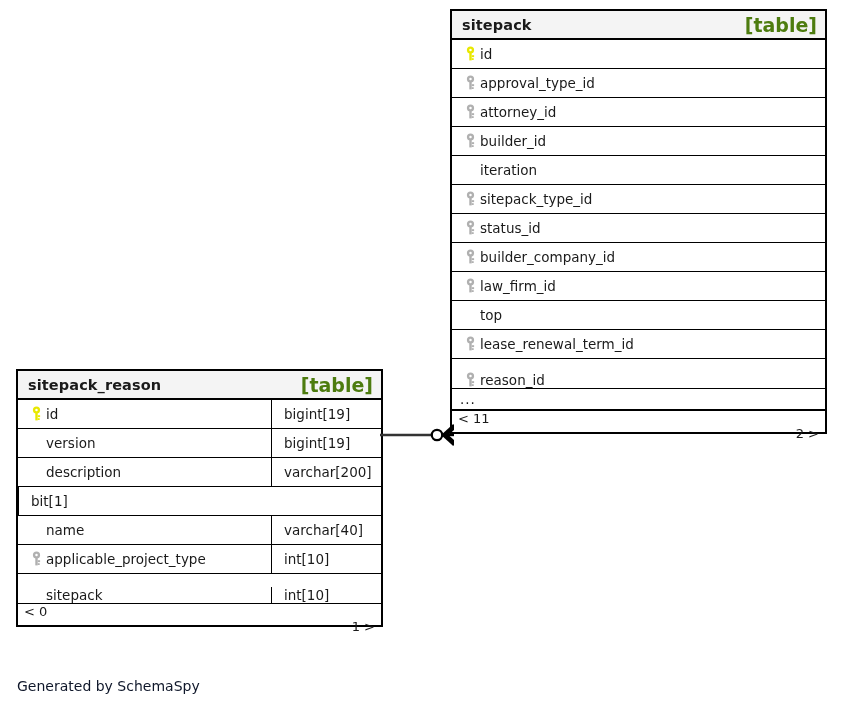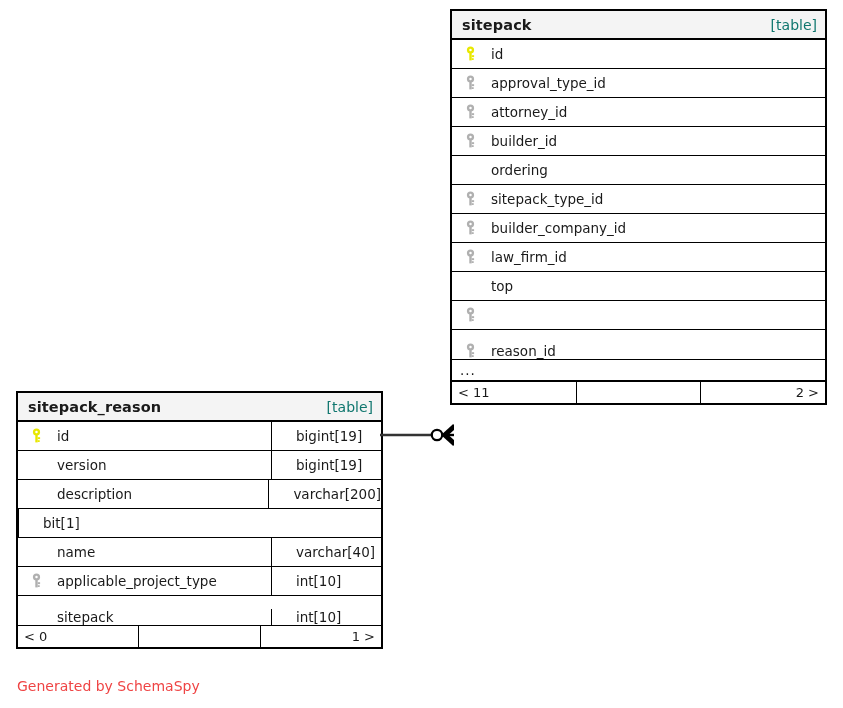--- a/index.html
+++ b/index.html
@@ -34,50 +34,49 @@
     background: #f4f4f4;
     border-bottom: 2px solid #000000;
     gap: 10px;
   }
   .tbl-name {
     font-size: 14.5px;
     font-weight: bold;
     letter-spacing: 0.1px;
   }
   .tbl-kind {
-    font-size: 14px;
-    font-weight: normal;
-    color: #0f766e;
+    font-size: 19px;
+    font-weight: bold;
+    color: #4d7c0f;
   }
 
   .tbl-row {
     display: flex;
     align-items: stretch;
     box-sizing: border-box;
     height: 29px;
     border-bottom: 1px solid #000000;
   }
   .tbl-row:last-of-type { border-bottom: none; align-items: flex-end; }
 
   .col-name {
     display: flex;
     align-items: center;
     flex: 1 1 auto;
     min-width: 0;
     padding-left: 8px;
     font-size: 13.5px;
     white-space: nowrap;
-    gap: 11px;
   }
   .col-type {
     display: flex;
     align-items: center;
     box-sizing: border-box;
     flex: 0 0 110px;
-    padding-left: 24px;
+    padding-left: 12px;
     border-left: 1px solid #000000;
     font-size: 13.5px;
     white-space: nowrap;
   }
 
   
   .keyslot {
     flex: 0 0 20px;
     display: flex;
     align-items: center;
@@ -97,20 +96,21 @@
     font-size: 13.5px;
     letter-spacing: 1px;
   }
 
   
   .tbl-footer {
     display: flex;
     box-sizing: border-box;
     height: 22px;
     border-top: 1px solid #000000;
+    flex-direction: column;
   }
   .foot-cell {
     box-sizing: border-box;
     display: flex;
     align-items: center;
     font-size: 13px;
     padding: 0 6px;
   }
   .foot-left   { flex: 1 1 0; justify-content: flex-start; }
   .foot-mid    { flex: 1 1 0; border-left: 1px solid #000000; border-right: 1px solid #000000; }
@@ -124,27 +124,27 @@
     width: 74px;
     height: 34px;
   }
 
   
   #footer-caption {
     position: absolute;
     left: 17px;
     top: 678px;
     font-size: 14px;
-    color: #ef4444;
+    color: #0f172a;
   }
 </style>
 </head>
 <body>
 
-<div class="er-table" id="table-sitepack-reason" style="left:16px; top:391px; width:367px;">
+<div class="er-table" id="table-sitepack-reason" style="left:16px; top:369px; width:367px;">
   <div class="tbl-header">
     <span class="tbl-name">sitepack_reason</span>
     <span class="tbl-kind">[table]</span>
   </div>
   <div id="body-sitepack-reason">
       <div class="tbl-row">
         <div class="col-name">
           <span class="keyslot">
             <svg width="11" height="16" viewBox="0 0 11 16">
               <circle cx="5.5" cy="4" r="3.6" fill="#e8e800"></circle>
@@ -270,21 +270,21 @@
               <rect x="6.7" y="9.2" width="2.4" height="1.9" fill="#b0b0b0"></rect>
               <rect x="6.7" y="12.2" width="2.0" height="1.8" fill="#b0b0b0"></rect>
             </svg>
           </span>
           <span>builder_id</span>
         </div>
       </div>
       <div class="tbl-row">
         <div class="col-name">
           <span class="keyslot"></span>
-          <span>ordering</span>
+          <span>iteration</span>
         </div>
       </div>
       <div class="tbl-row">
         <div class="col-name">
           <span class="keyslot">
             <svg width="11" height="16" viewBox="0 0 11 16">
               <circle cx="5.5" cy="4" r="3.6" fill="#b0b0b0"></circle>
               <circle cx="5.5" cy="4" r="1.25" fill="#ffffff"></circle>
               <rect x="4.3" y="6.2" width="2.4" height="8.2" fill="#b0b0b0"></rect>
               <rect x="6.7" y="9.2" width="2.4" height="1.9" fill="#b0b0b0"></rect>
@@ -298,20 +298,34 @@
         <div class="col-name">
           <span class="keyslot">
             <svg width="11" height="16" viewBox="0 0 11 16">
               <circle cx="5.5" cy="4" r="3.6" fill="#b0b0b0"></circle>
               <circle cx="5.5" cy="4" r="1.25" fill="#ffffff"></circle>
               <rect x="4.3" y="6.2" width="2.4" height="8.2" fill="#b0b0b0"></rect>
               <rect x="6.7" y="9.2" width="2.4" height="1.9" fill="#b0b0b0"></rect>
               <rect x="6.7" y="12.2" width="2.0" height="1.8" fill="#b0b0b0"></rect>
             </svg>
           </span>
+          <span>status_id</span>
+        </div>
+      </div>
+      <div class="tbl-row">
+        <div class="col-name">
+          <span class="keyslot">
+            <svg width="11" height="16" viewBox="0 0 11 16">
+              <circle cx="5.5" cy="4" r="3.6" fill="#b0b0b0"></circle>
+              <circle cx="5.5" cy="4" r="1.25" fill="#ffffff"></circle>
+              <rect x="4.3" y="6.2" width="2.4" height="8.2" fill="#b0b0b0"></rect>
+              <rect x="6.7" y="9.2" width="2.4" height="1.9" fill="#b0b0b0"></rect>
+              <rect x="6.7" y="12.2" width="2.0" height="1.8" fill="#b0b0b0"></rect>
+            </svg>
+          </span>
           <span>builder_company_id</span>
         </div>
       </div>
       <div class="tbl-row">
         <div class="col-name">
           <span class="keyslot">
             <svg width="11" height="16" viewBox="0 0 11 16">
               <circle cx="5.5" cy="4" r="3.6" fill="#b0b0b0"></circle>
               <circle cx="5.5" cy="4" r="1.25" fill="#ffffff"></circle>
               <rect x="4.3" y="6.2" width="2.4" height="8.2" fill="#b0b0b0"></rect>
@@ -332,20 +346,21 @@
         <div class="col-name">
           <span class="keyslot">
             <svg width="11" height="16" viewBox="0 0 11 16">
               <circle cx="5.5" cy="4" r="3.6" fill="#b0b0b0"></circle>
               <circle cx="5.5" cy="4" r="1.25" fill="#ffffff"></circle>
               <rect x="4.3" y="6.2" width="2.4" height="8.2" fill="#b0b0b0"></rect>
               <rect x="6.7" y="9.2" width="2.4" height="1.9" fill="#b0b0b0"></rect>
               <rect x="6.7" y="12.2" width="2.0" height="1.8" fill="#b0b0b0"></rect>
             </svg>
           </span>
+          <span>lease_renewal_term_id</span>
         </div>
       </div>
       <div class="tbl-row">
         <div class="col-name">
           <span class="keyslot">
             <svg width="11" height="16" viewBox="0 0 11 16">
               <circle cx="5.5" cy="4" r="3.6" fill="#b0b0b0"></circle>
               <circle cx="5.5" cy="4" r="1.25" fill="#ffffff"></circle>
               <rect x="4.3" y="6.2" width="2.4" height="8.2" fill="#b0b0b0"></rect>
               <rect x="6.7" y="9.2" width="2.4" height="1.9" fill="#b0b0b0"></rect>

